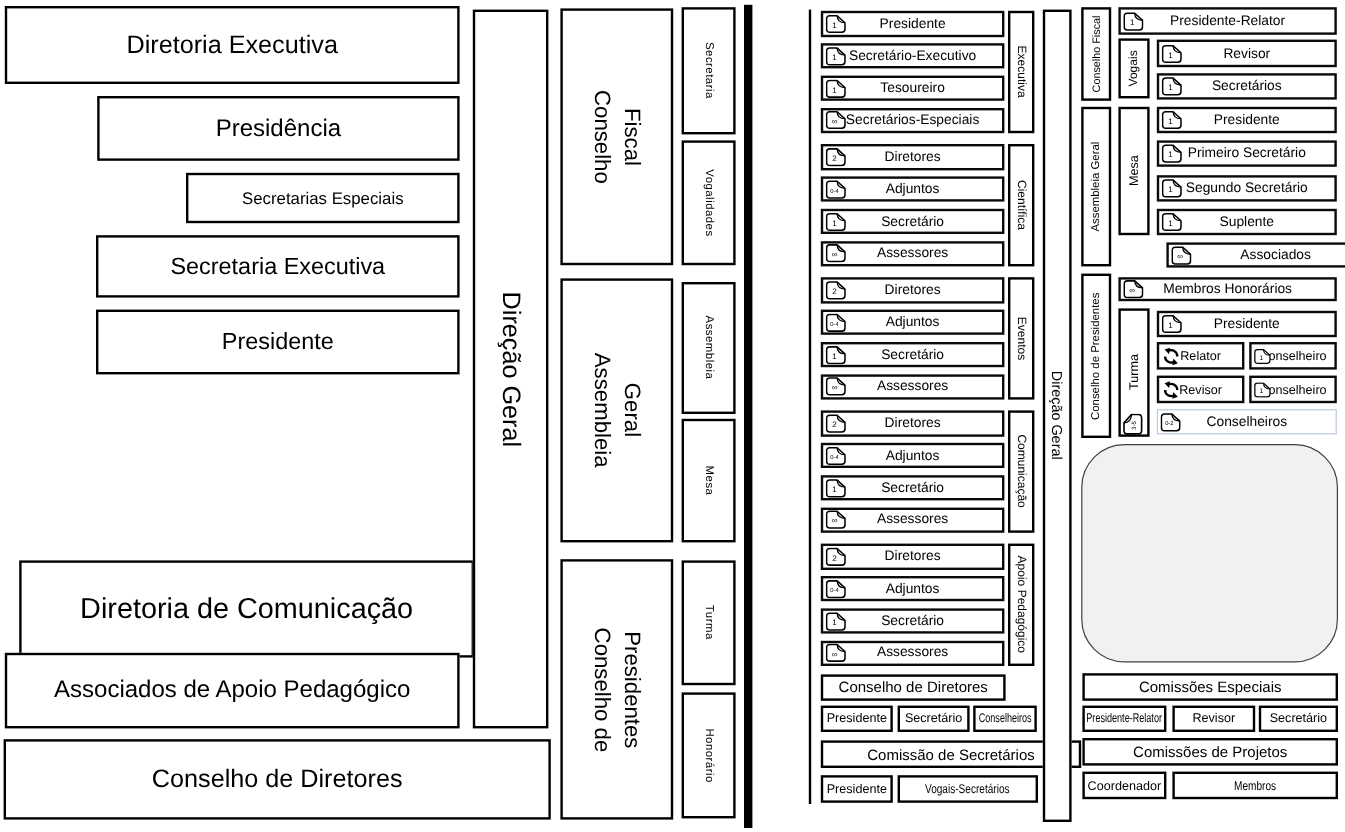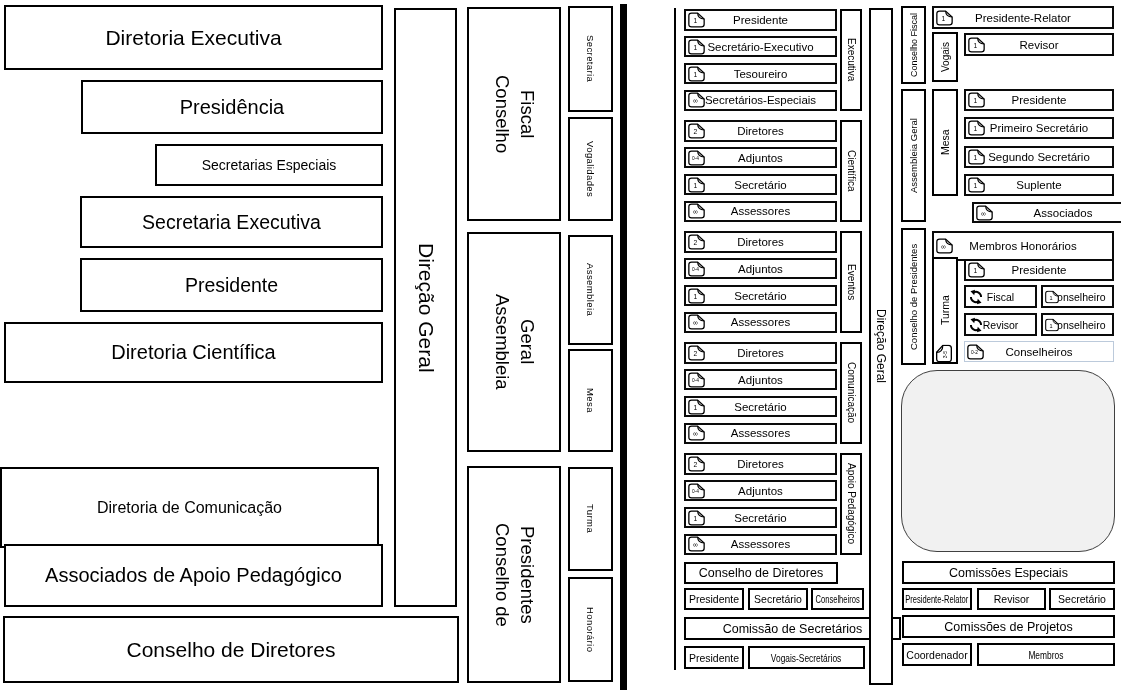--- a/index.html
+++ b/index.html
@@ -37,24 +37,21 @@
     </div>
   <div class="box" style="left:155px;top:144px;width:228px;height:42px;font-size:14px">
       <span>Secretarias Especiais</span>
     </div>
   <div class="box" style="left:80px;top:196px;width:303px;height:52px;font-size:19.5px">
       <span>Secretaria Executiva</span>
     </div>
   <div class="box" style="left:80px;top:258px;width:303px;height:54px;font-size:19.5px">
       <span>Presidente</span>
     </div>
-  <div class="box" style="left:4px;top:322px;width:379px;height:61px;font-size:20px">
-      <span>Diretoria Científica</span>
-    </div>
-  <div class="box" style="left:0;top:467px;width:379px;height:81px;font-size:16px">
+  <div class="box" style="left:16px;top:467px;width:379px;height:81px;font-size:24px">
       <span>Diretoria de Comunicação</span>
     </div>
   <div class="box" style="left:4px;top:544px;width:379px;height:63px;font-size:20px">
       <span>Associados de Apoio Pedagógico</span>
     </div>
   <div class="box" style="left:3px;top:616px;width:456px;height:67px;font-size:21px">
       <span>Conselho de Diretores</span>
     </div>
 
   <div class="box vcw" style="left:394px;top:8px;width:63px;height:599px;font-size:21px">
@@ -356,20 +353,30 @@
   <div class="item" style="left:964px;top:33px;width:150px;height:23px">
       <span class="badge-slot">
         <svg viewBox="0 0 24 22" width="17" height="16" class="badge-svg">
           <path d="M5 1.2 H13.5 L22.8 9.5 V17 Q22.8 20.8 19 20.8 H5 Q1.2 20.8 1.2 17 V5 Q1.2 1.2 5 1.2 Z" fill="#fff" stroke="#000" stroke-width="1.8"></path>
           <path d="M13.5 1.2 Q13.8 9.2 22.8 9.5" fill="none" stroke="#000" stroke-width="1.5"></path>
           <text x="10.5" y="15.5" text-anchor="middle" font-size="9.5" font-family="Liberation Sans, sans-serif">1</text>
         </svg>
       </span>
       <span class="lbl">Revisor</span>
     </div>
+  <div class="item" style="left:964px;top:61px;width:150px;height:22px">
+      <span class="badge-slot">
+        <svg viewBox="0 0 24 22" width="17" height="16" class="badge-svg">
+          <path d="M5 1.2 H13.5 L22.8 9.5 V17 Q22.8 20.8 19 20.8 H5 Q1.2 20.8 1.2 17 V5 Q1.2 1.2 5 1.2 Z" fill="#fff" stroke="#000" stroke-width="1.8"></path>
+          <path d="M13.5 1.2 Q13.8 9.2 22.8 9.5" fill="none" stroke="#000" stroke-width="1.5"></path>
+          <text x="10.5" y="15.5" text-anchor="middle" font-size="9.5" font-family="Liberation Sans, sans-serif">1</text>
+        </svg>
+      </span>
+      <span class="lbl">Secretários</span>
+    </div>
 
   <div class="box vccw" style="left:901px;top:89px;width:25px;height:133px;font-size:9.5px">
       <span>Assembleia Geral</span>
     </div>
   <div class="box vccw" style="left:932px;top:89px;width:26px;height:107px;font-size:10.5px">
       <span>Mesa</span>
     </div>
   <div class="item" style="left:964px;top:89px;width:150px;height:22px">
       <span class="badge-slot">
         <svg viewBox="0 0 24 22" width="17" height="16" class="badge-svg">
@@ -417,21 +424,21 @@
           <path d="M13.5 1.2 Q13.8 9.2 22.8 9.5" fill="none" stroke="#000" stroke-width="1.5"></path>
           <text x="10.5" y="15.5" text-anchor="middle" font-size="9.5" font-family="Liberation Sans, sans-serif">∞</text>
         </svg>
       </span>
       <span class="lbl">Associados</span>
     </div>
 
   <div class="box vccw" style="left:901px;top:228px;width:25px;height:137px;font-size:9.5px">
       <span>Conselho de Presidentes</span>
     </div>
-  <div class="item" style="left:932px;top:231px;width:182px;height:30px">
+  <div class="item" style="left:932px;top:231px;width:182px;height:20px">
       <span class="badge-slot">
         <svg viewBox="0 0 24 22" width="17" height="16" class="badge-svg">
           <path d="M5 1.2 H13.5 L22.8 9.5 V17 Q22.8 20.8 19 20.8 H5 Q1.2 20.8 1.2 17 V5 Q1.2 1.2 5 1.2 Z" fill="#fff" stroke="#000" stroke-width="1.8"></path>
           <path d="M13.5 1.2 Q13.8 9.2 22.8 9.5" fill="none" stroke="#000" stroke-width="1.5"></path>
           <text x="10.5" y="15.5" text-anchor="middle" font-size="9.5" font-family="Liberation Sans, sans-serif">∞</text>
         </svg>
       </span>
       <span class="lbl">Membros Honorários</span>
     </div>
   <div class="box vccw" style="left:932px;top:257px;width:26px;height:107px;font-size:10.5px">
@@ -456,21 +463,21 @@
     </div>
   <div class="item sm" style="left:964px;top:285px;width:73px;height:23px">
       <span class="badge-slot">
         <svg viewBox="0 0 22 22" width="16" height="16" class="badge-svg">
           <path d="M18 11 A7 7 0 0 0 7.5 4.9" fill="none" stroke="#000" stroke-width="2.6"></path>
           <polygon points="9.6,1 3.4,3.2 8.6,8.6" fill="#000"></polygon>
           <path d="M4 11 A7 7 0 0 0 14.5 17.1" fill="none" stroke="#000" stroke-width="2.6"></path>
           <polygon points="12.4,21 18.6,18.8 13.4,13.4" fill="#000"></polygon>
         </svg>
       </span>
-      <span class="lbl">Fiscal</span>
+      <span class="lbl">Relator</span>
     </div>
   <div class="item sm" style="left:1041px;top:285px;width:73px;height:23px">
       <span class="badge-slot">
         <svg viewBox="0 0 24 22" width="14" height="13" class="badge-svg">
           <path d="M5 1.2 H13.5 L22.8 9.5 V17 Q22.8 20.8 19 20.8 H5 Q1.2 20.8 1.2 17 V5 Q1.2 1.2 5 1.2 Z" fill="#fff" stroke="#000" stroke-width="1.8"></path>
           <path d="M13.5 1.2 Q13.8 9.2 22.8 9.5" fill="none" stroke="#000" stroke-width="1.5"></path>
           <text x="10.5" y="15.5" text-anchor="middle" font-size="9.5" font-family="Liberation Sans, sans-serif">1</text>
         </svg>
       </span>
       <span class="lbl">Conselheiro</span>

